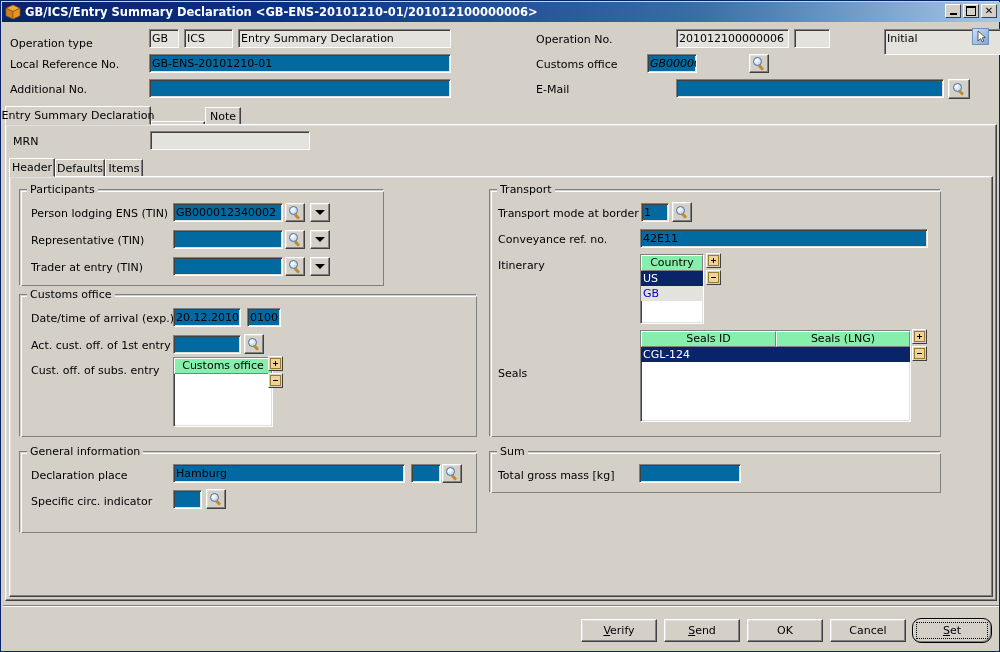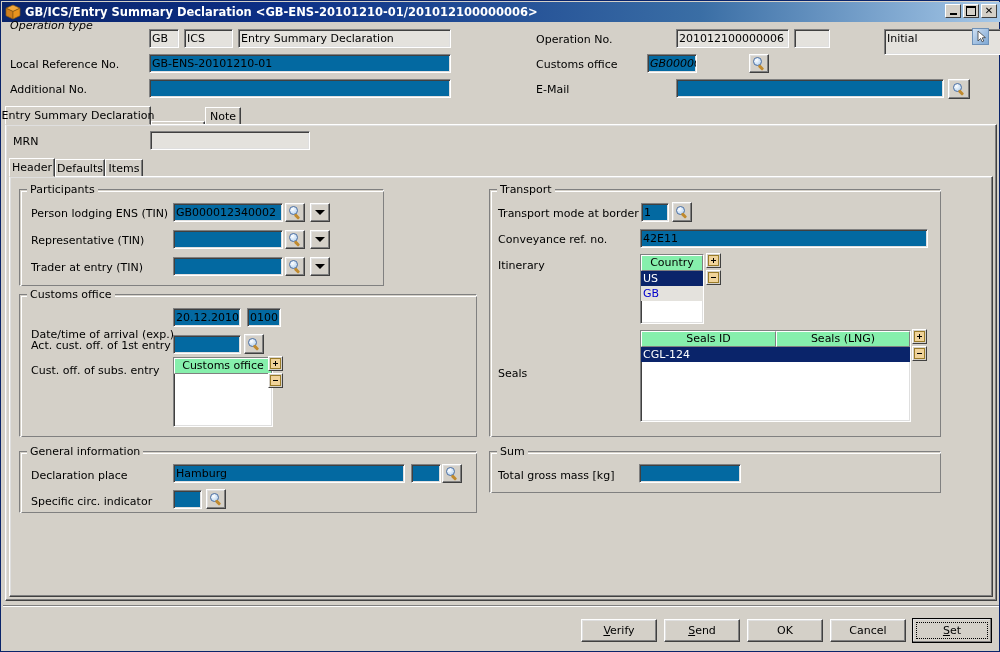--- a/index.html
+++ b/index.html
@@ -205,21 +205,21 @@
   .pbtn {
     position:absolute;
     background:#d4d0c8;
     border:1px solid; border-color:#ffffff #404040 #404040 #ffffff;
     box-shadow: inset -1px -1px 0 #808080, inset 1px 1px 0 #dfdfdf;
     box-sizing:border-box;
     font-family:"DejaVu Sans","Liberation Sans",sans-serif;
     font-size:11px; color:#000;
     display:flex; align-items:center; justify-content:center;
   }
-  .pbtn.default { border-color:#000000; box-shadow: inset -1px -1px 0 #808080, inset 1px 1px 0 #dfdfdf; }
+  .pbtn.default { border-color:#000000; box-shadow: inset -1px -1px 0 #808080, inset 1px 1px 0 #dfdfdf; border-radius: 9px; }
   .pbtn .focusrect {
     position:absolute; left:3px; top:3px; right:3px; bottom:3px;
     border:1px dotted #000;
   }
   .mn { text-decoration: underline; }
   
   .sep {
     position:absolute; height:2px;
     border-top:1px solid #808080;
     border-bottom:1px solid #ffffff;
@@ -262,21 +262,21 @@
           </span>
         </span>
       <span class="win-btn">
           <span class="gl">
             <span class="x-mark">✕</span>
           </span>
         </span>
     </span>
   </div>
 
-  <div class="lbl" style="left:9px; top:18px;font-style:italic;">Operation type</div>
+  <div class="lbl" style="left:9px; top:36px;">Operation type</div>
   <div class="field ro" style="left:148px; top:28px; width:30px; height:19px;">GB</div>
   <div class="field ro" style="left:183px; top:28px; width:49px; height:19px;">ICS</div>
   <div class="field ro" style="left:237px; top:28px; width:213px; height:19px;">Entry Summary Declaration</div>
 
   <div class="lbl" style="left:9px; top:57px;">Local Reference No.</div>
   <div class="field" style="left:148px; top:53px; width:302px; height:19px;">GB-ENS-20101210-01</div>
 
   <div class="lbl" style="left:9px; top:82px;">Additional No.</div>
   <div class="field" style="left:148px; top:78px; width:302px; height:19px;"></div>
 
@@ -368,21 +368,21 @@
         <span class="handle"></span>
       </span>
   </div>
   <div class="btn-icon" style="left:309px; top:256px; width:20px; height:19px;">
     <span class="arrow-dn"></span>
   </div>
 
   <div class="group" style="left:18px; top:293px; width:458px; height:143px;">
     <span class="gtitle">Customs office</span>
   </div>
-  <div class="lbl" style="left:30px; top:311px;margin-top:16px;">Date/time of arrival (exp.)</div>
+  <div class="lbl" style="left:30px; top:311px;">Date/time of arrival (exp.)</div>
   <div class="field" style="left:172px; top:307px; width:68px; height:19px;">20.12.2010</div>
   <div class="field" style="left:246px; top:307px; width:34px; height:19px;">0100</div>
 
   <div class="lbl" style="left:30px; top:338px;">Act. cust. off. of 1st entry</div>
   <div class="field" style="left:172px; top:334px; width:68px; height:19px;"></div>
   <div class="btn-icon" style="left:243px; top:333px; width:20px; height:20px;">
     <span class="mag">
         <span class="ring"></span>
         <span class="handle"></span>
       </span>
@@ -394,21 +394,21 @@
       <div class="hc" style="width:100px;">Customs office</div>
     </div>
   </div>
   <div class="pmbtn" style="left:267px; top:355px;">
     <span class="pmglyph plus"></span>
   </div>
   <div class="pmbtn" style="left:267px; top:372px;">
     <span class="pmglyph"></span>
   </div>
 
-  <div class="group" style="left:18px; top:450px; width:458px; height:62px;">
+  <div class="group" style="left:18px; top:450px; width:458px; height:82px;">
     <span class="gtitle">General information</span>
   </div>
   <div class="lbl" style="left:30px; top:468px;">Declaration place</div>
   <div class="field" style="left:172px; top:463px; width:232px; height:19px;">Hamburg</div>
   <div class="field" style="left:410px; top:463px; width:30px; height:19px;"></div>
   <div class="btn-icon" style="left:441px; top:463px; width:20px; height:19px;">
     <span class="mag">
         <span class="ring"></span>
         <span class="handle"></span>
       </span>

